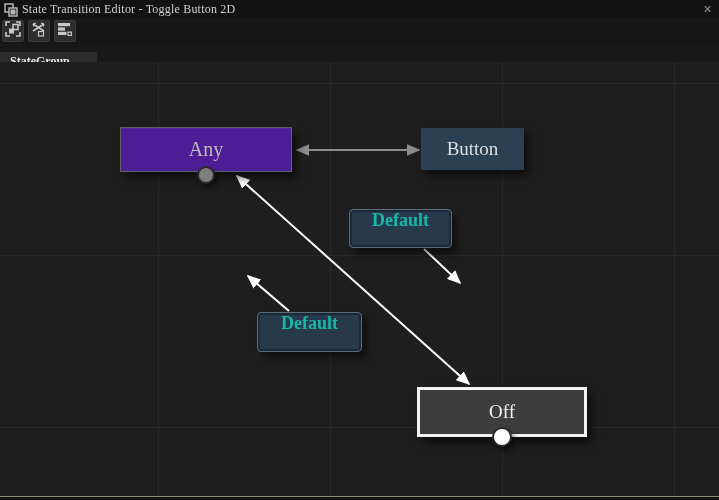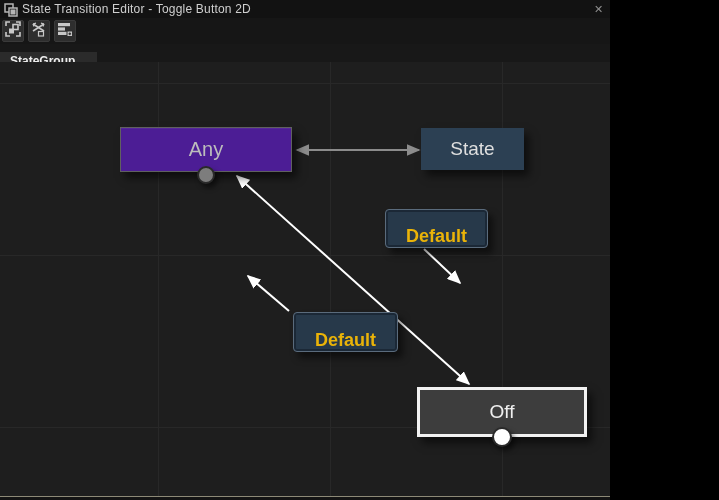--- a/index.html
+++ b/index.html
@@ -1,18 +1,18 @@
 <!DOCTYPE html>
 <html><head>
 <meta charset="utf-8">
 <style>
   html,body{margin:0;padding:0;background:#000;}
   .window{
-    position:relative;width:610px;height:500px;overflow:hidden;
-    background:#1b1b1b;font-family:Liberation Sans, sans-serif;
+    position:relative;width:719px;height:500px;overflow:hidden;
+    background:#1b1b1b;font-family:Liberation Serif, serif;
     -webkit-font-smoothing:antialiased;
   }
   
   .titlebar{
     position:relative;height:18px;background:#121212;
     display:flex;align-items:center;padding:0 4px;box-sizing:border-box;
   }
   .title-icon{width:14px;height:14px;margin:1px 4px 0 0;flex:0 0 auto;}
   .title-text{font-size:12px;color:#cfcfcf;white-space:nowrap;letter-spacing:.2px;}
   .close-btn{
@@ -53,25 +53,25 @@
   .node-custom{
     left:421px;top:66px;width:103px;height:42px;
     background:#2c4053;color:#dfdfdf;font-size:19px;
   }
   .node-off{
     left:417px;top:325px;width:170px;height:50px;
     background:#3d3d3d;border:3px solid #f2f2f2;
     color:#efefef;font-size:19px;
   }
   .transition-label{
-    position:absolute;display:flex;align-items:flex-end;justify-content:center;
+    position:absolute;display:flex;align-items:flex-start;justify-content:center;
     box-sizing:border-box;cursor:pointer;border-radius:4px;
     background:#27394a;border:1px solid #5a6b7c;
     box-shadow:5px 6px 7px rgba(0,0,0,0.5), inset 0 0 0 2px #1b2836;
-    color:#eab308;font-size:18px;font-weight:bold;margin-left:36px;
+    color:#14b8a6;font-size:18px;font-weight:bold;
   }
   .transition-label.t1{left:349px;top:147px;width:103px;height:39px;}
   .transition-label.t2{left:257px;top:250px;width:105px;height:40px;}
   .port{position:absolute;border-radius:50%;box-sizing:border-box;cursor:pointer;
         box-shadow:3px 4px 5px rgba(0,0,0,0.5);}
   .port-any{left:197px;top:104px;width:18px;height:18px;background:#7d7d7d;border:2px solid #2a2a2a;}
   .port-off{left:492px;top:365px;width:20px;height:20px;background:#ffffff;border:2px solid #2a2a2a;}
   
   .bottom-edge{height:4px;background:#141414;border-top:1px solid #8d8a77;box-sizing:content-box;}
 </style>
@@ -157,21 +157,21 @@
       <line x1="297" y1="88" x2="419" y2="88" stroke="#8c8c8c" stroke-width="2" marker-start="url(#mg)" marker-end="url(#mg)"></line>
       <line x1="237" y1="114" x2="469" y2="322" stroke="#ffffff" stroke-width="2" marker-start="url(#mw)" marker-end="url(#mw)"></line>
       <line x1="424" y1="187" x2="460" y2="221" stroke="#ffffff" stroke-width="2" marker-end="url(#mw)"></line>
       <line x1="289" y1="249" x2="248" y2="214" stroke="#ffffff" stroke-width="2" marker-end="url(#mw)"></line>
     </svg>
 
     <div class="node node-any">
       <span>Any</span>
     </div>
     <div class="node node-custom">
-      <span>State</span>
+      <span>Button</span>
     </div>
     <div class="node node-off">
       <span>Off</span>
     </div>
 
     <div class="transition-label t1">
       <span>Default</span>
     </div>
     <div class="transition-label t2">
       <span>Default</span>

